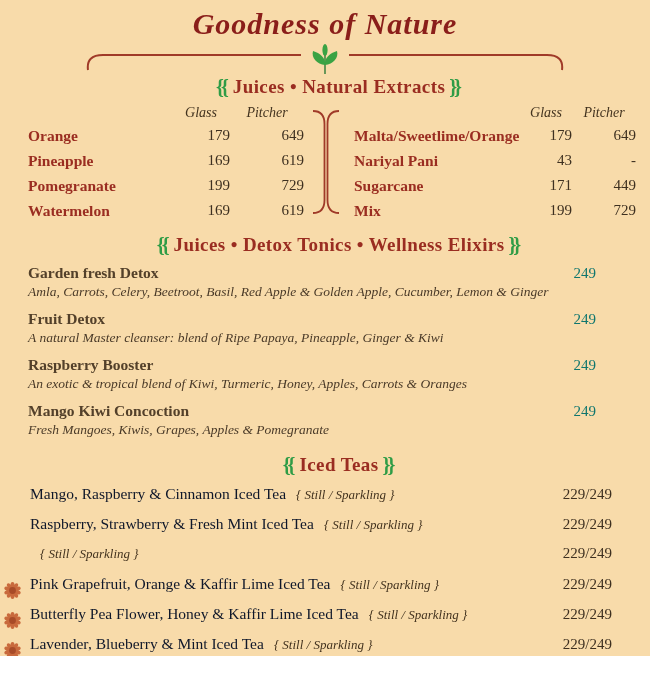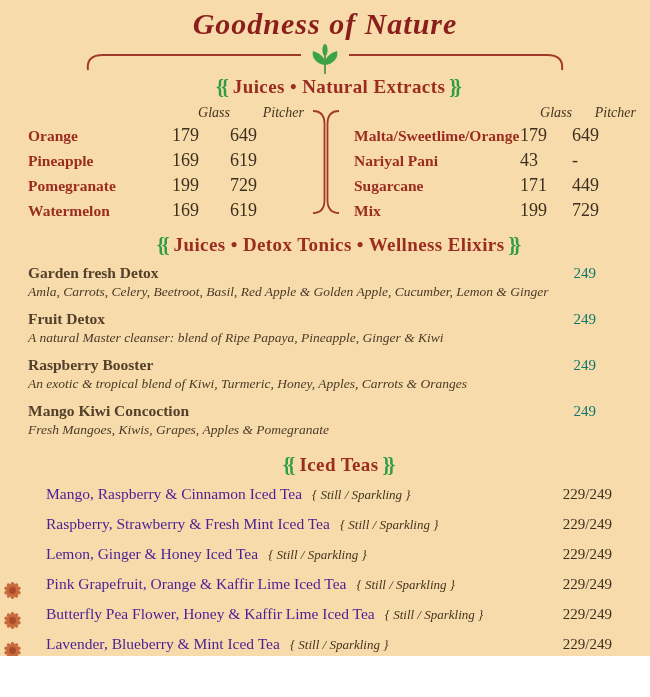--- a/index.html
+++ b/index.html
@@ -50,48 +50,48 @@
     margin:4px 14px 0 28px;
   }
   .jtable{display:grid;row-gap:0;}
   .jtable.left{width:276px;grid-template-columns:1fr 58px 74px;}
   .jtable.right{flex:1;grid-template-columns:1fr 52px 64px;margin-left:6px;}
   .jhead{display:contents;}
   .jhead span{
     font-style:italic;
     font-size:14px;
     color:#43331f;
-    text-align:right;
+    text-align:center;
     line-height:20px;
   }
   .jname{
     color:#9a2d21;font-weight:bold;font-size:15.5px;line-height:25px;
     white-space:nowrap;
   }
   .jprice{
-    font-size:18px;color:#3e3020;text-align:left;line-height:25px;font-weight:500;
+    font-size:15px;color:#3e3020;text-align:right;line-height:25px;font-weight:500;
   }
   .divider-svg{flex:0 0 44px;margin-top:4px;}
   
   .detox-list{margin:6px 54px 0 28px;}
   .ditem{display:flex;align-items:flex-start;margin-bottom:8px;}
   .dmain{flex:1;}
   .dname{font-size:15.5px;font-weight:600;color:#53402a;line-height:20px;}
   .ddesc{font-size:13.5px;font-style:italic;color:#4a3a28;line-height:18px;}
   .dprice{font-size:15px;font-weight:500;color:#0f766e;line-height:20px;margin-left:12px;}
   
   .teas{margin-top:14px;}
   .teas .sec-head{margin-bottom:8px;}
   .trow{
     display:flex;align-items:baseline;
     height:30px;
     margin:0 38px 0 4px;
   }
   .ticon{flex:0 0 26px;align-self:center;height:17px;}
-  .tname{font-size:15.5px;color:#4c1d95;font-weight:500;white-space:nowrap;margin-left:16px;}
+  .tname{font-size:15.5px;color:#0f172a;font-weight:500;white-space:nowrap;}
   .tnote{font-size:13px;font-style:italic;color:#43331f;margin-left:10px;white-space:nowrap;}
   .tprice{margin-left:auto;font-size:15px;font-weight:500;color:#3e3020;}
   .hidden-defs{position:absolute;width:0;height:0;overflow:hidden;}
 </style>
 </head>
 <body>
 
 <svg class="hidden-defs" aria-hidden="true">
   <defs>
     <g id="rosette">
@@ -224,21 +224,20 @@
       <span class="tprice">229/249</span>
     </div>
     <div class="trow">
       <span class="ticon"></span>
       <span class="tname">Raspberry, Strawberry &amp; Fresh Mint Iced Tea</span>
       <span class="tnote">{ Still / Sparkling }</span>
       <span class="tprice">229/249</span>
     </div>
     <div class="trow">
       <span class="ticon"></span>
-      <span class="tname">Lemon, Ginger &amp; Honey Iced Tea</span>
       <span class="tnote">{ Still / Sparkling }</span>
       <span class="tprice">229/249</span>
     </div>
     <div class="trow">
       <span class="ticon"><svg width="17" height="17" viewBox="0 0 17 17">
             <use href="#rosette"></use>
           </svg></span>
       <span class="tname">Pink Grapefruit, Orange &amp; Kaffir Lime Iced Tea</span>
       <span class="tnote">{ Still / Sparkling }</span>
       <span class="tprice">229/249</span>

